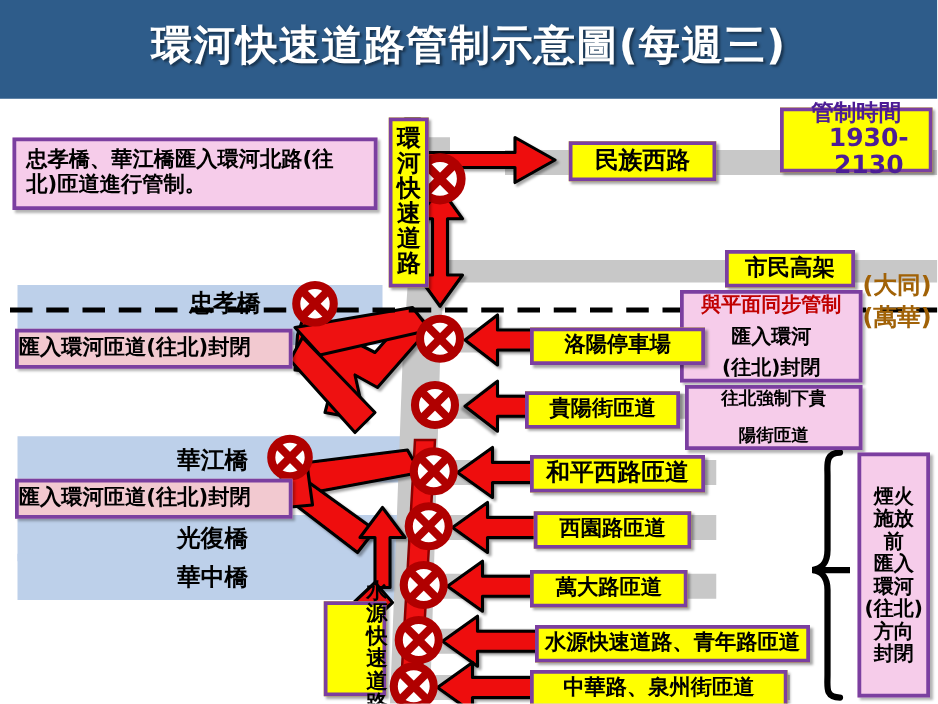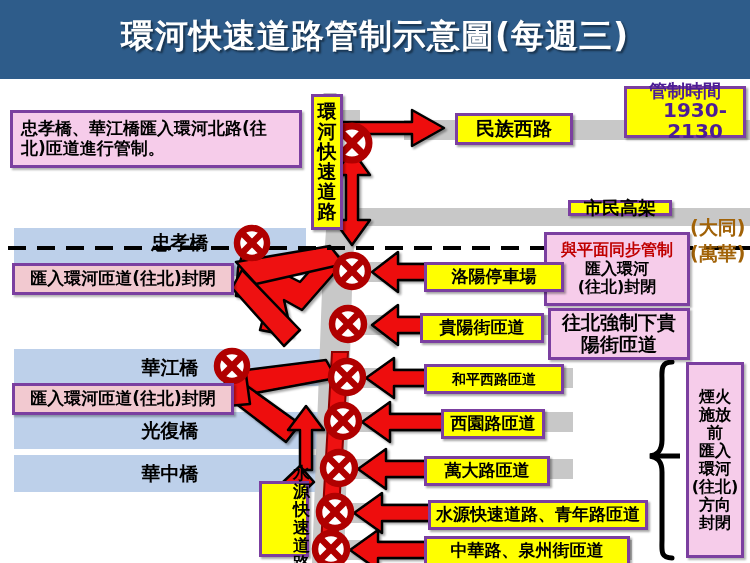--- a/index.html
+++ b/index.html
@@ -25,21 +25,21 @@
   
   .ybox{
     position:absolute;background:#ffff00;border:3px solid #7b3fa0;
     color:#000;font-weight:bold;display:flex;align-items:center;
     justify-content:center;text-align:center;box-sizing:border-box;
     box-shadow:2px 2px 2px rgba(0,0,0,.35);line-height:1.05;
   }
   .pbox{
     position:absolute;background:#f6ccea;border:3px solid #7b3fa0;
     color:#000;font-weight:bold;display:flex;align-items:center;
-    justify-content:center;text-align:center;box-sizing:border-box;
+    justify-content:space-between;text-align:center;box-sizing:border-box;
     box-shadow:2px 2px 2px rgba(0,0,0,.3);line-height:1.15;
   }
   .plain{position:absolute;color:#a16207;font-weight:bold;white-space:nowrap;}
 
   
   .vbox{flex-direction:column;justify-content:center;}
   .vbox span{display:block;}
 
   
   .bridge{
@@ -68,21 +68,21 @@
   </div>
 
   <div class="bridge" style="left:14px;top:412px;width:312px;height:37px;">
     <span>光復橋</span>
   </div>
 
   <div class="bridge" style="left:14px;top:349px;width:312px;height:37px;">
     <span>華江橋</span>
   </div>
 
-  <div class="bridge" style="left:14px;top:455px;width:312px;height:37px;">
+  <div class="bridge" style="left:14px;top:443px;width:312px;height:37px;">
     <span>華中橋</span>
   </div>
 
   <div class="road" style="left:404px;top:120px;width:346px;height:20px;"></div>
 
   <div class="road" style="left:346px;top:208px;width:404px;height:18px;"></div>
 
   <div class="road" style="left:352px;top:262px;width:212px;height:20px;"></div>
   <div class="road" style="left:352px;top:315px;width:212px;height:20px;"></div>
   <div class="road" style="left:348px;top:368px;width:225px;height:20px;"></div>
@@ -219,34 +219,34 @@
     <span>快</span>
     <span>速</span>
     <span>道</span>
     <span>路</span>
   </div>
 
   <div class="ybox" style="left:455px;top:113px;width:118px;height:32px;font-size:19px;">
     <span>民族西路</span>
   </div>
 
-  <div class="ybox" style="left:568px;top:200px;width:104px;height:16px;font-size:18px;">
+  <div class="ybox" style="left:580px;top:200px;width:104px;height:30px;font-size:18px;">
     <span>市民高架</span>
   </div>
 
   <div class="plain" style="left:690px;top:215px;font-size:19px;">(大同)</div>
   <div class="plain" style="left:690px;top:241px;font-size:19px;">(萬華)</div>
 
   <div class="pbox" style="left:544px;top:232px;width:146px;height:74px;flex-direction:column;font-size:16px;">
     <span style="color:#c00000;">與平面同步管制</span>
     <span>匯入環河</span>
     <span>(往北)封閉</span>
   </div>
 
-  <div class="pbox" style="left:548px;top:308px;width:142px;height:52px;flex-direction:column;font-size:19px;">
+  <div class="pbox" style="left:548px;top:308px;width:142px;height:52px;flex-direction:column;font-size:14px;">
     <span>往北強制下貴</span>
     <span>陽街匝道</span>
   </div>
 
   <div class="pbox" style="left:12px;top:263px;width:222px;height:32px;font-size:17px;background:#f2c9d0;">
     <span>匯入環河匝道(往北)封閉</span>
   </div>
 
   <div class="pbox" style="left:12px;top:383px;width:222px;height:32px;font-size:17px;background:#f2c9d0;">
     <span>匯入環河匝道(往北)封閉</span>
@@ -257,24 +257,24 @@
     <span>快速</span>
     <span>道路</span>
   </div>
 
   <div class="ybox" style="left:424px;top:262px;width:140px;height:30px;font-size:17px;">
     <span>洛陽停車場</span>
   </div>
   <div class="ybox" style="left:420px;top:313px;width:124px;height:30px;font-size:17px;">
     <span>貴陽街匝道</span>
   </div>
-  <div class="ybox" style="left:424px;top:364px;width:140px;height:30px;font-size:14px;">
+  <div class="ybox" style="left:424px;top:364px;width:140px;height:30px;font-size:19px;">
     <span>和平西路匝道</span>
   </div>
-  <div class="ybox" style="left:427px;top:409px;width:104px;height:30px;font-size:17px;margin-left:14px;">
+  <div class="ybox" style="left:427px;top:409px;width:126px;height:30px;font-size:17px;">
     <span>西園路匝道</span>
   </div>
   <div class="ybox" style="left:424px;top:456px;width:126px;height:30px;font-size:17px;">
     <span>萬大路匝道</span>
   </div>
   <div class="ybox" style="left:428px;top:500px;width:220px;height:30px;font-size:17px;">
     <span>水源快速道路、青年路匝道</span>
   </div>
   <div class="ybox" style="left:424px;top:536px;width:206px;height:30px;font-size:17px;">
     <span>中華路、泉州街匝道</span>

